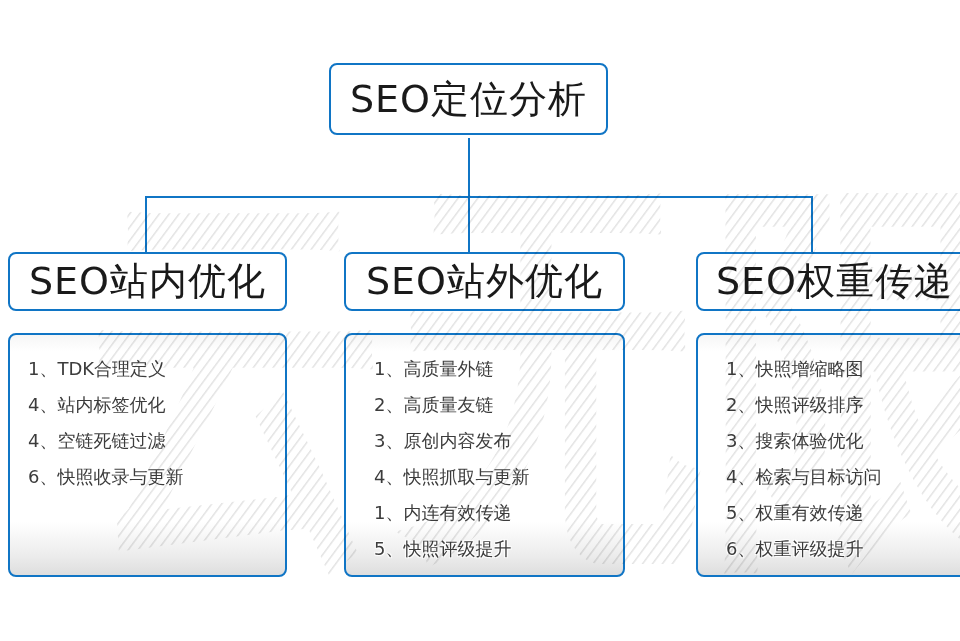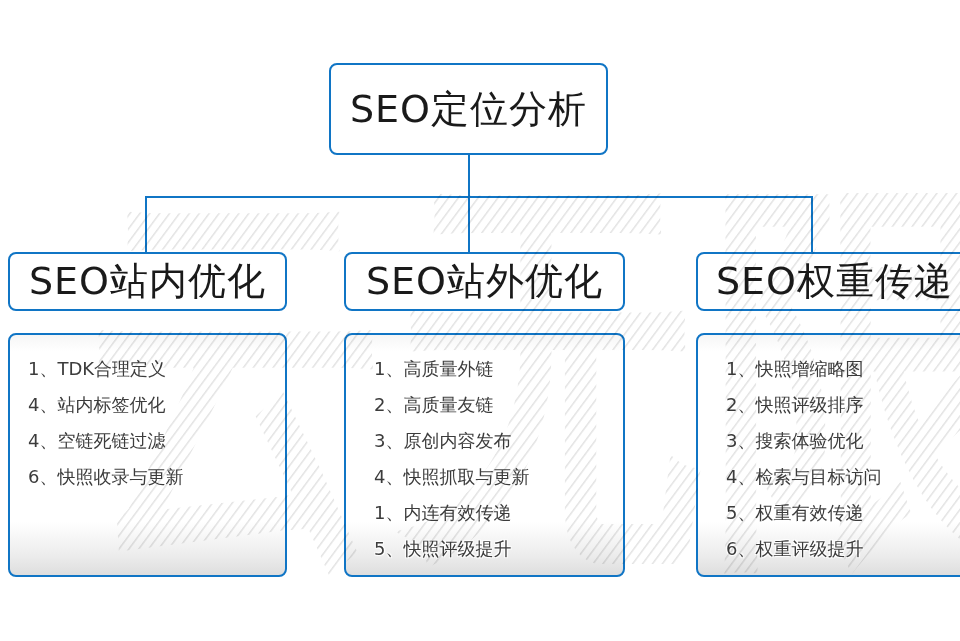--- a/index.html
+++ b/index.html
@@ -20,21 +20,21 @@
     background:#fff;
     display:flex;align-items:center;justify-content:center;
     z-index:2;
   }
   .node .title{
     color:var(--header-text);
     font-size:38px;
     letter-spacing:1px;
     white-space:nowrap;
   }
-  #root-node{left:329px;top:63px;width:279px;height:92px;}
+  #root-node{left:329px;top:63px;width:279px;height:72px;}
 
   .header-box{top:252px;height:59px;}
   .list-box{
     position:absolute;
     box-sizing:border-box;
     top:333px;height:244px;
     border:2px solid var(--accent-blue);
     border-radius:8px;
     background:linear-gradient(180deg,#f6f6f6 0%,#ffffff 7%,#ffffff 78%,#ececec 92%,#dedede 100%);
     z-index:1;

